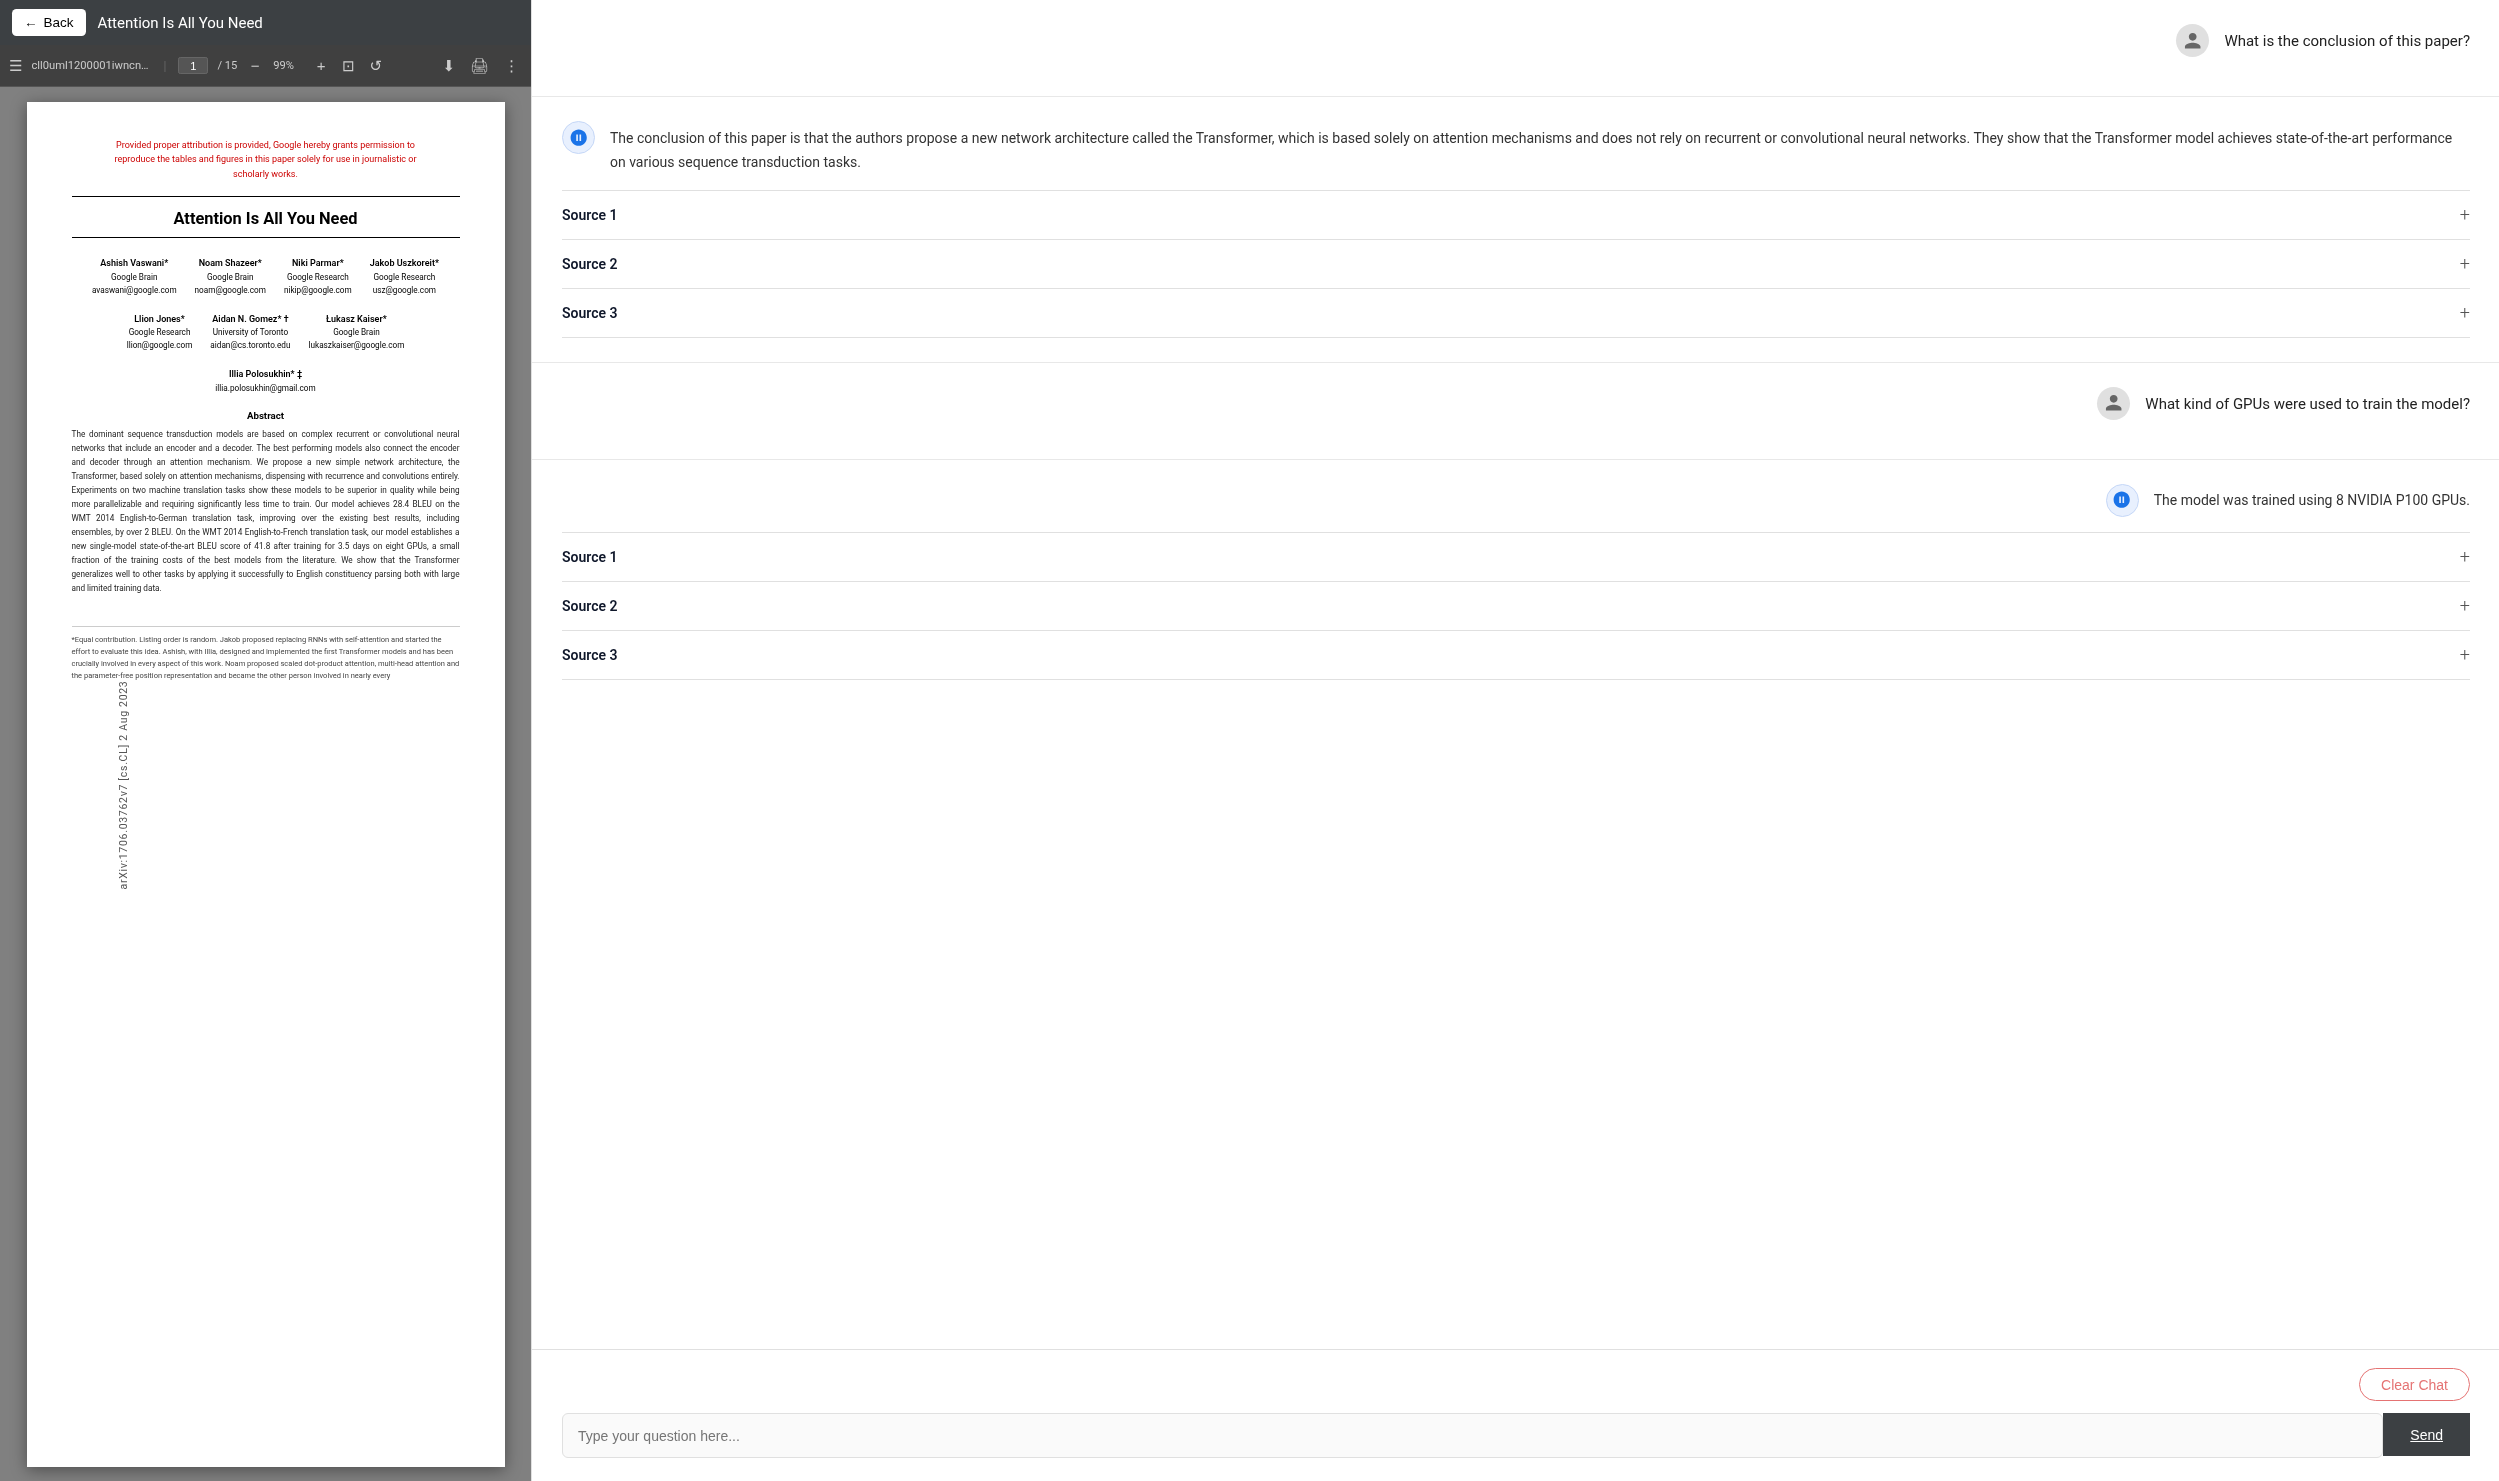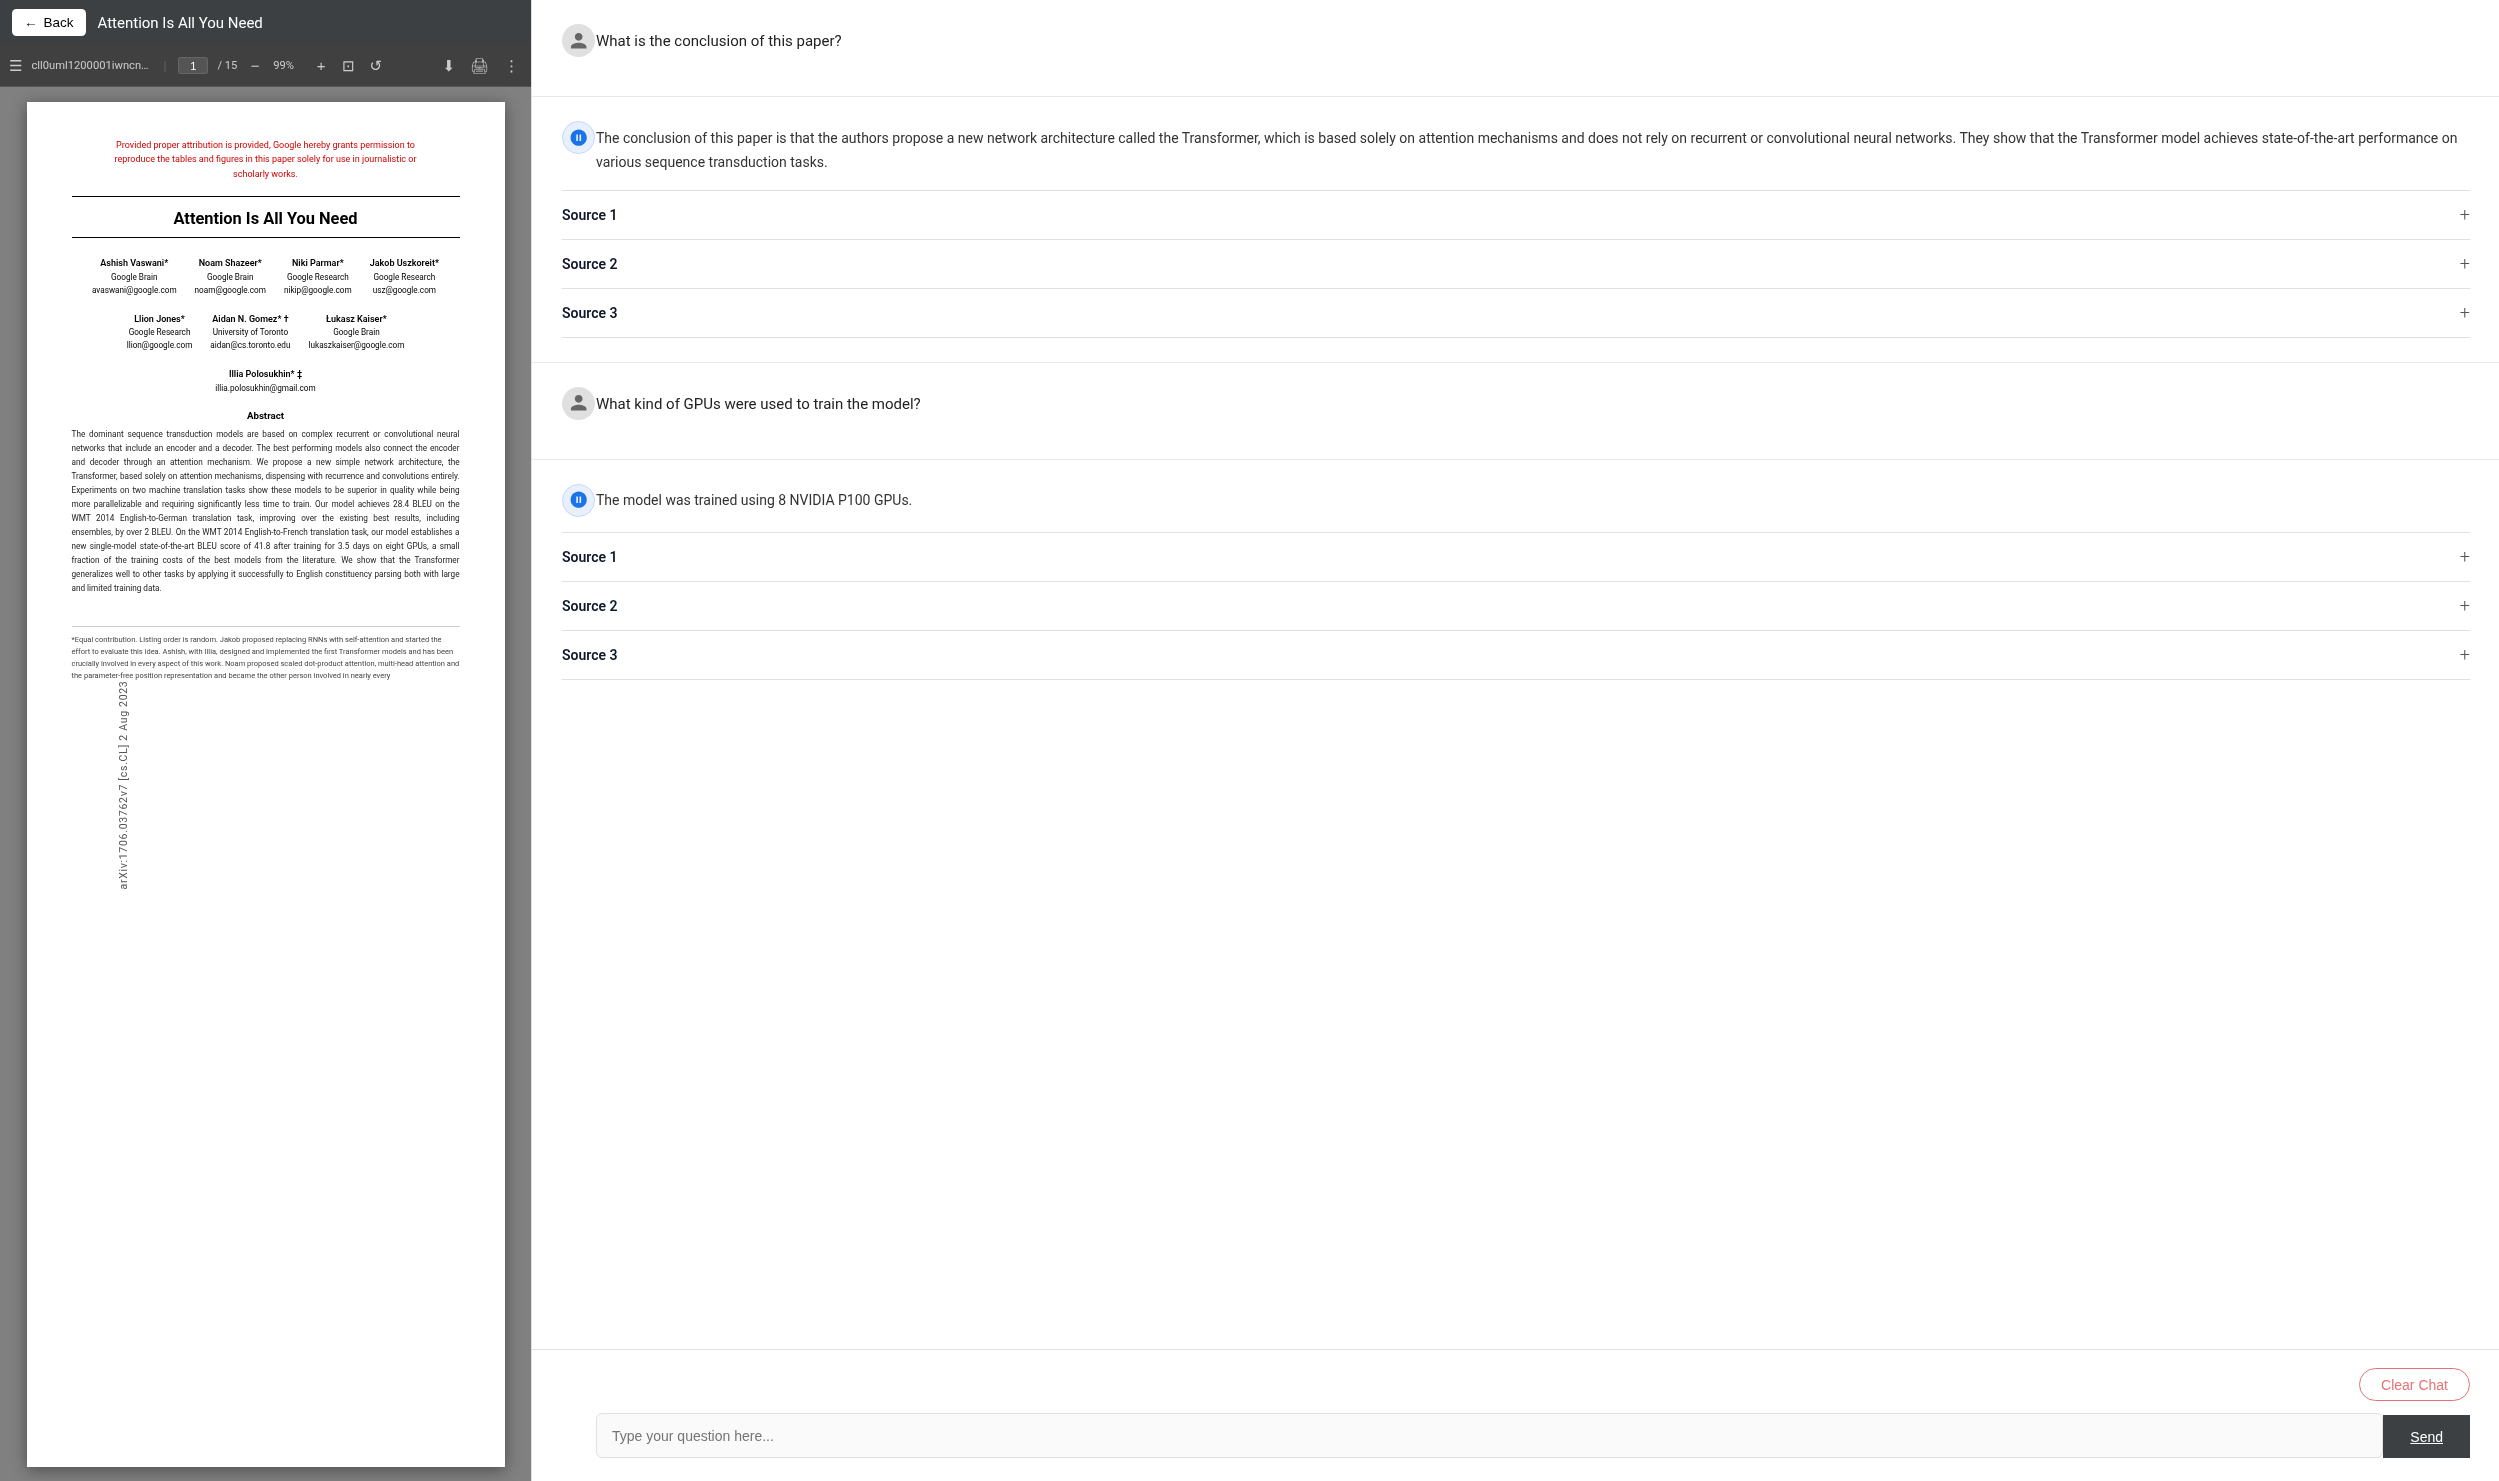--- a/index.html
+++ b/index.html
@@ -257,22 +257,23 @@
       border-bottom: 0.7px solid #e8e8e8;
     }
 
     .chat-message-block:last-child {
       border-bottom: none;
     }
 
     .chat-message-row {
       display: flex;
       align-items: flex-start;
-      gap: 1px;
+      gap: 15px;
       margin-bottom: 15px;
+      justify-content: flex-end;
     }
 
     .chat-avatar {
       width: 33px;
       height: 33px;
       border-radius: 50%;
       background: #e0e0e0;
       display: flex;
       align-items: center;
       justify-content: center;
@@ -350,22 +351,21 @@
       border-radius: 18px;
       padding: 7.5px 21px;
       font-size: 14px;
       cursor: pointer;
       font-weight: 500;
     }
 
     .chat-input-row {
       display: flex;
       gap: 0;
-      align-items: flex-end;
-      margin-left: 34px;
+      align-items: flex-start;
     }
 
     .chat-input {
       flex: 1;
       border: 0.7px solid #e0e0e0;
       border-radius: 6px;
       padding: 13.5px 15px;
       font-size: 14px;
       color: #aaa;
       outline: none;

